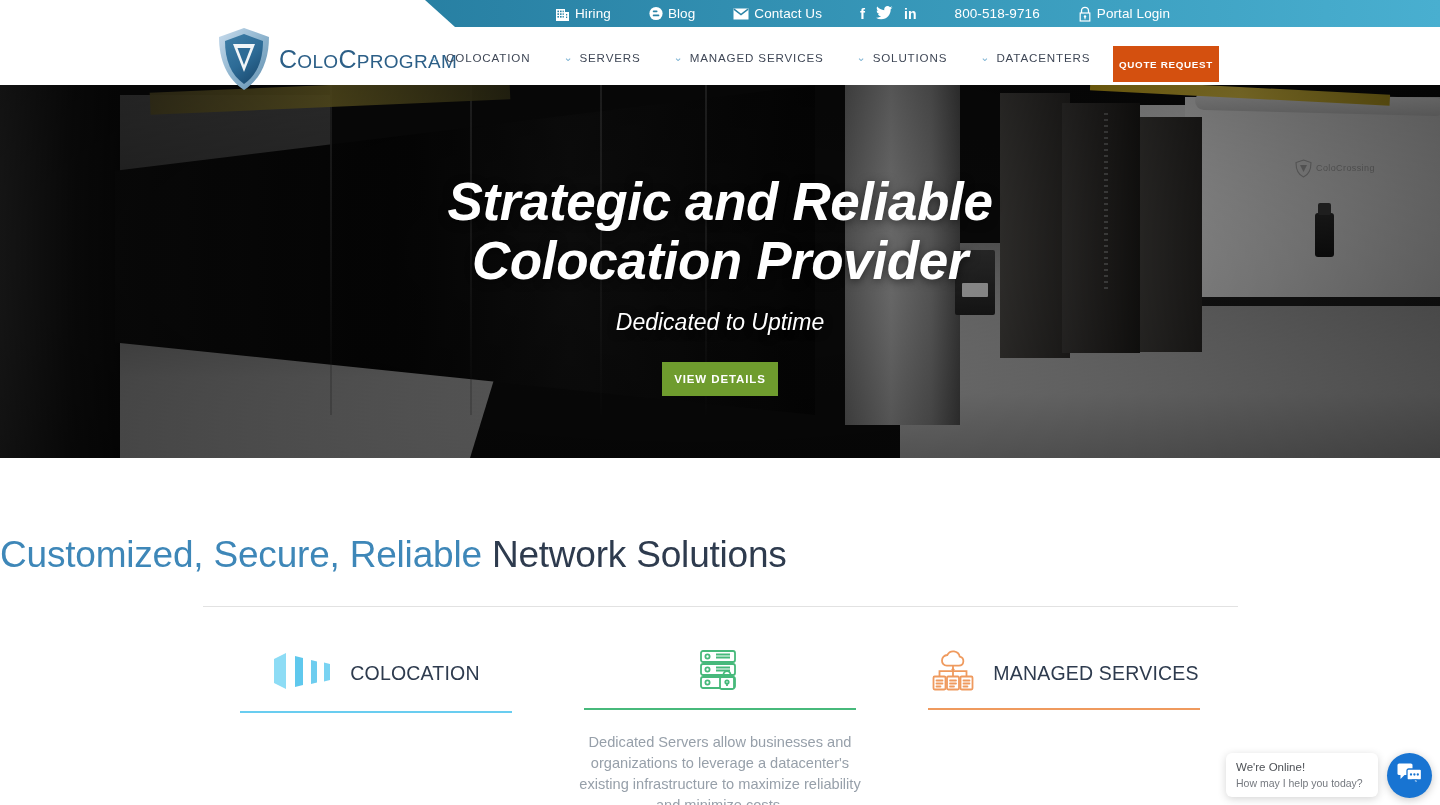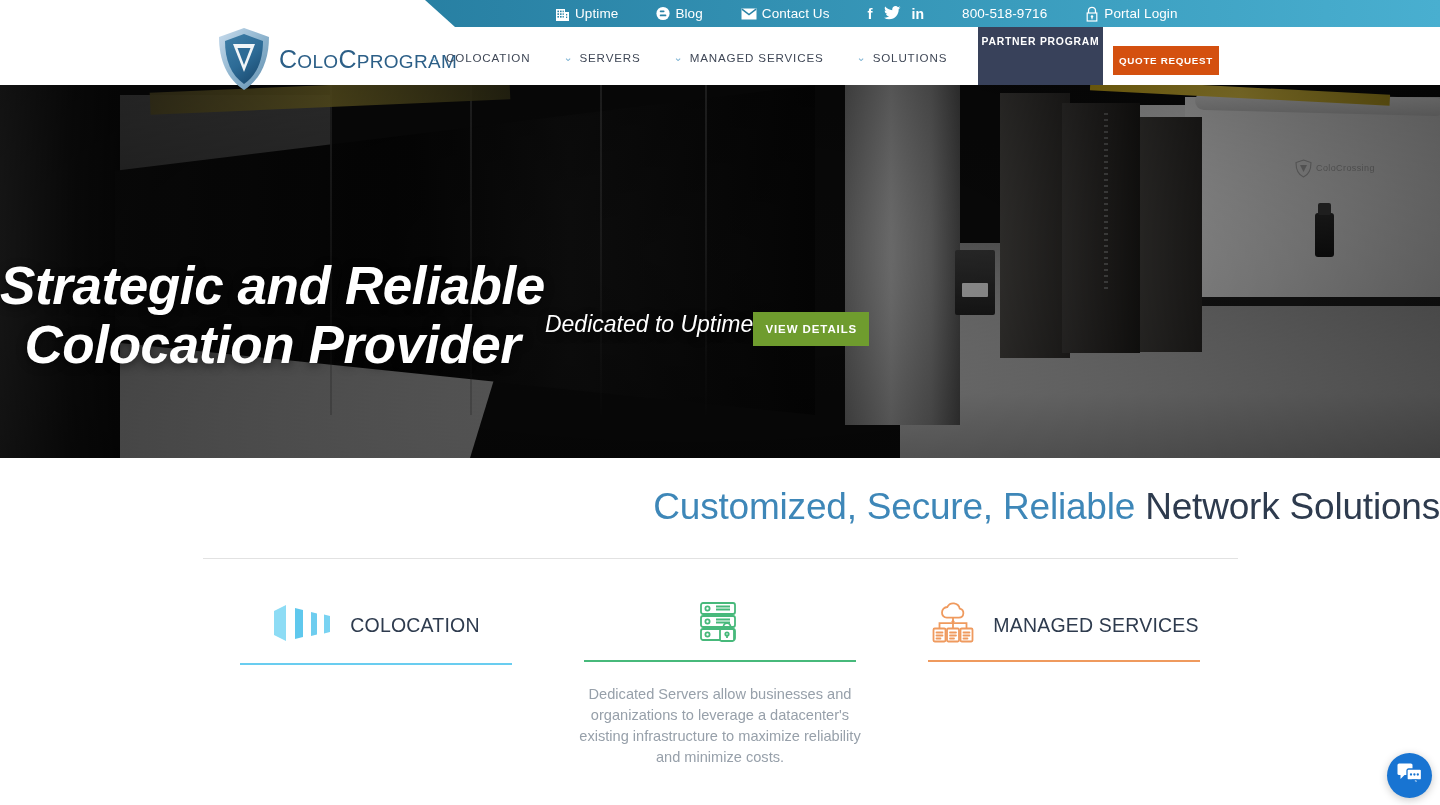--- a/index.html
+++ b/index.html
@@ -63,21 +63,21 @@
   .nav-gap { width:16px; }
 
   .partner-btn {
     position:absolute; left:978px; top:-27px; width:125px; height:85px;
     background:#38415a; color:#ffffff;
     display:flex; align-items:center; justify-content:center;
     font-size:10.4px; font-weight:bold; letter-spacing:.75px;
     cursor:pointer; text-align:center; line-height:1.2;
   }
   .quote-btn {
-    position:absolute; left:1113px; top:19px; width:106px; height:29px;
+    position:absolute; left:1113px; top:19px; width:106px; height:36px;
     background:#d4500f; color:#ffffff;
     display:flex; align-items:center; justify-content:center;
     font-size:9.8px; font-weight:bold; letter-spacing:.7px; cursor:pointer;
   }
 
   
   .hero {
     position:absolute; top:85px; left:0; width:1440px; height:373px;
     overflow:hidden; background:#0c0c0c;
   }
@@ -185,42 +185,42 @@
     position:absolute; left:962px; top:198px; width:26px; height:14px;
     background:#d0d0d0; border-radius:1px;
   }
   .hp-vignette {
     position:absolute; inset:0;
     background:radial-gradient(ellipse 70% 90% at 48% 45%, rgba(0,0,0,.25) 0%, rgba(0,0,0,.62) 100%);
   }
 
   .hero-content {
     position:absolute; left:0; top:0; width:1440px; height:373px;
-    display:flex; flex-direction:row; align-items:center;
+    display:flex; flex-direction:column; align-items:center;
     padding-top:88px; z-index:5;
   }
   .hero-h1 {
     color:#ffffff; font-size:53px; font-weight:bold; font-style:italic;
     line-height:1.11; text-align:center; letter-spacing:-.4px;
     text-shadow:0 2px 10px rgba(0,0,0,.55);
   }
   .hero-sub {
     margin-top:18px; color:#ffffff; font-size:23px; font-style:italic;
     text-shadow:0 2px 8px rgba(0,0,0,.55);
   }
   .hero-cta {
     margin-top:26px; width:116px; height:34px; background:#6f9c2e;
     color:#ffffff; font-size:11.5px; font-weight:bold; letter-spacing:.9px;
     display:flex; align-items:center; justify-content:center; cursor:pointer;
   }
 
   
   .services { position:absolute; top:458px; left:0; width:1440px; height:347px; background:#fff; }
   .sec-title {
-    margin-top:28px; text-align:right; font-size:37px; font-weight:300;
+    margin-top:76px; text-align:left; font-size:37px; font-weight:300;
     letter-spacing:-.2px;
   }
   .sec-title .lite { color:#3e87b8; }
   .sec-title .dark { color:#2e3b4e; }
   .sec-rule {
     width:1035px; height:1px; background:#e2e2e2; margin:30px auto 0;
   }
   .cards {
     display:flex; justify-content:center; gap:0; margin-top:40px;
   }
@@ -272,21 +272,21 @@
                 <rect x="5" y="7.3" width="1.6" height="1.6"></rect>
                 <rect x="7.6" y="7.3" width="1.2" height="1.6"></rect>
                 <rect x="2.4" y="10" width="1.6" height="1.6"></rect>
                 <rect x="5" y="10" width="1.6" height="1.6"></rect>
                 <rect x="7.6" y="10" width="1.2" height="1.6"></rect>
                 <rect x="11" y="8" width="1.2" height="1.4"></rect>
                 <rect x="11" y="10.6" width="1.2" height="1.4"></rect>
               </g>
             </svg>
         </span>
-        <span>Uptime</span>
+        <span>Hiring</span>
       </div>
       <div class="tb-sep"></div>
 
       <div class="tb-item">
         <span class="tb-ico">
           <svg width="14" height="15" viewBox="0 0 14 15">
               <circle cx="7" cy="7.5" r="6.6" fill="#fff"></circle>
               <path d="M4.6 5.3h3.1M4.6 9.4h4.9" stroke="#2a83a6" stroke-width="1.7" stroke-linecap="round"></path>
             </svg>
         </span>
@@ -382,21 +382,20 @@
         <span class="chev">⌄</span>
         <span>SOLUTIONS</span>
       </div>
       <div class="nav-gap"></div>
       <div class="nav-item">
         <span class="chev">⌄</span>
         <span>DATACENTERS</span>
       </div>
     </div>
 
-    <div class="partner-btn">PARTNER PROGRAM</div>
     <div class="quote-btn">QUOTE REQUEST</div>
   </div>
 
   <div class="hero">
     <div class="hero-photo">
       <div class="hp-floor"></div>
       <div class="hp-backwall"></div>
       <div class="hp-paper"></div>
       <div class="hp-deskchair"></div>
       <div class="hp-leftwall"></div>
@@ -540,20 +539,24 @@
             </svg>
           </span>
           <span class="card-title">MANAGED SERVICES</span>
         </div>
         <div class="card-underline" style="background:#ef9a5e;"></div>
       </div>
 
     </div>
   </div>
 
+  <div class="chat-bubble">
+    <div class="chat-l1">We're Online!</div>
+    <div class="chat-l2">How may I help you today?</div>
+  </div>
   <div class="chat-btn">
     <span>
       <svg width="25" height="21" viewBox="0 0 25 21">
         <rect x="0.5" y="0.5" width="15" height="11.5" rx="1.6" fill="#ffffff"></rect>
         <polygon points="3.5,12 3.5,16 7.5,12" fill="#ffffff"></polygon>
         <rect x="10" y="6" width="14.5" height="11" rx="1.6" fill="#ffffff" stroke="#1874d2" stroke-width="1.3"></rect>
         <polygon points="20,17 20,20.5 16,17" fill="#ffffff" stroke="#1874d2" stroke-width="1.1"></polygon>
         <circle cx="14" cy="11.5" r="1.15" fill="#1874d2"></circle>
         <circle cx="17.4" cy="11.5" r="1.15" fill="#1874d2"></circle>
         <circle cx="20.8" cy="11.5" r="1.15" fill="#1874d2"></circle>

